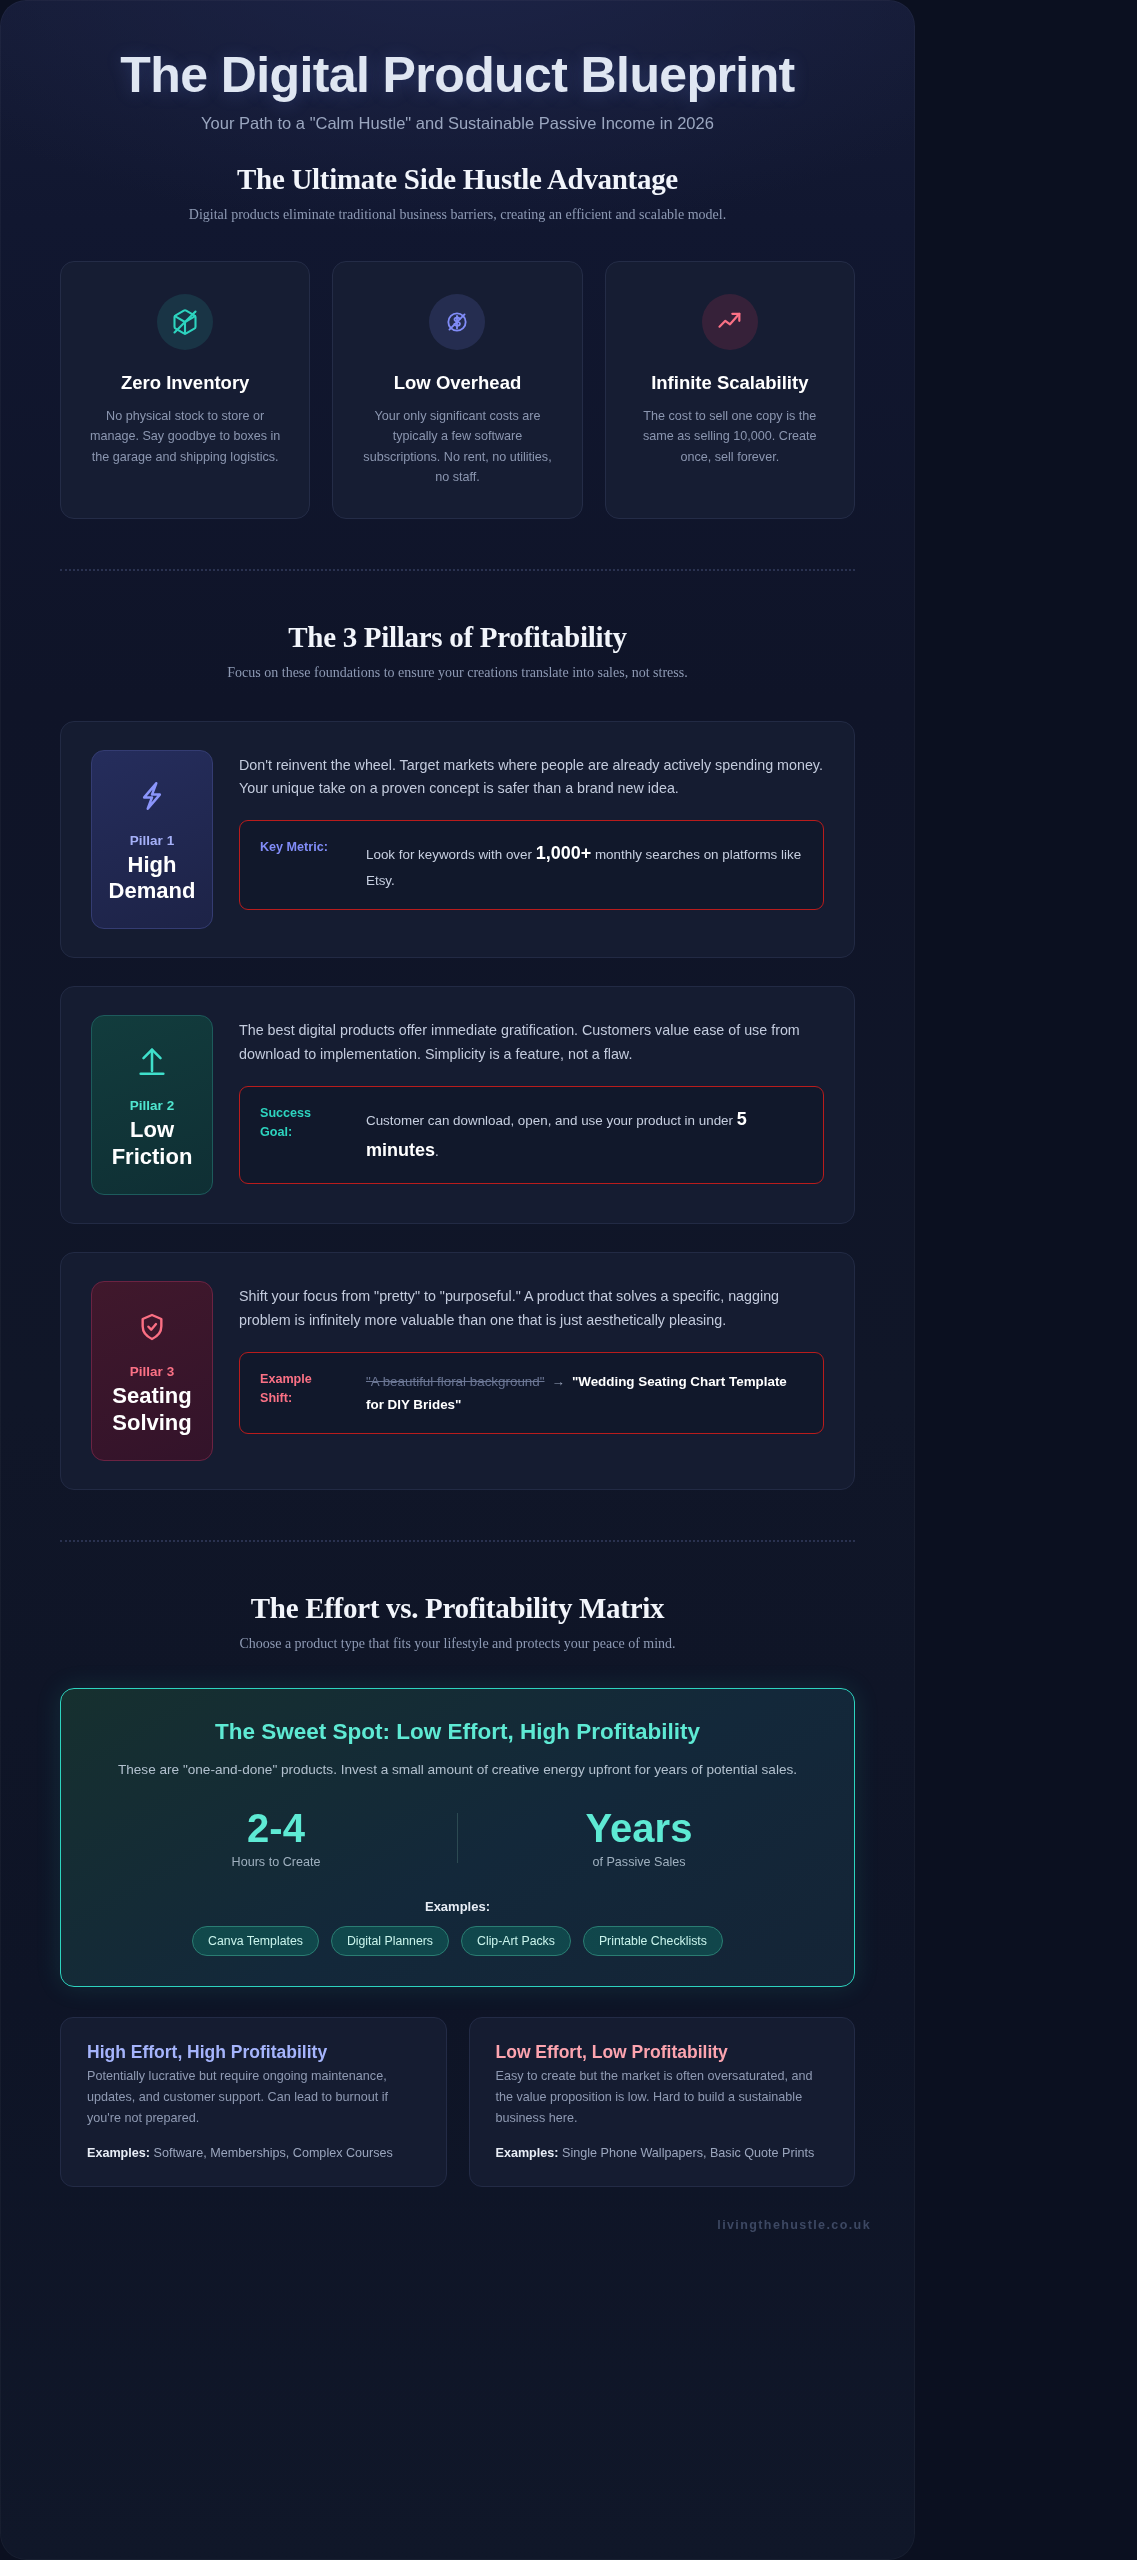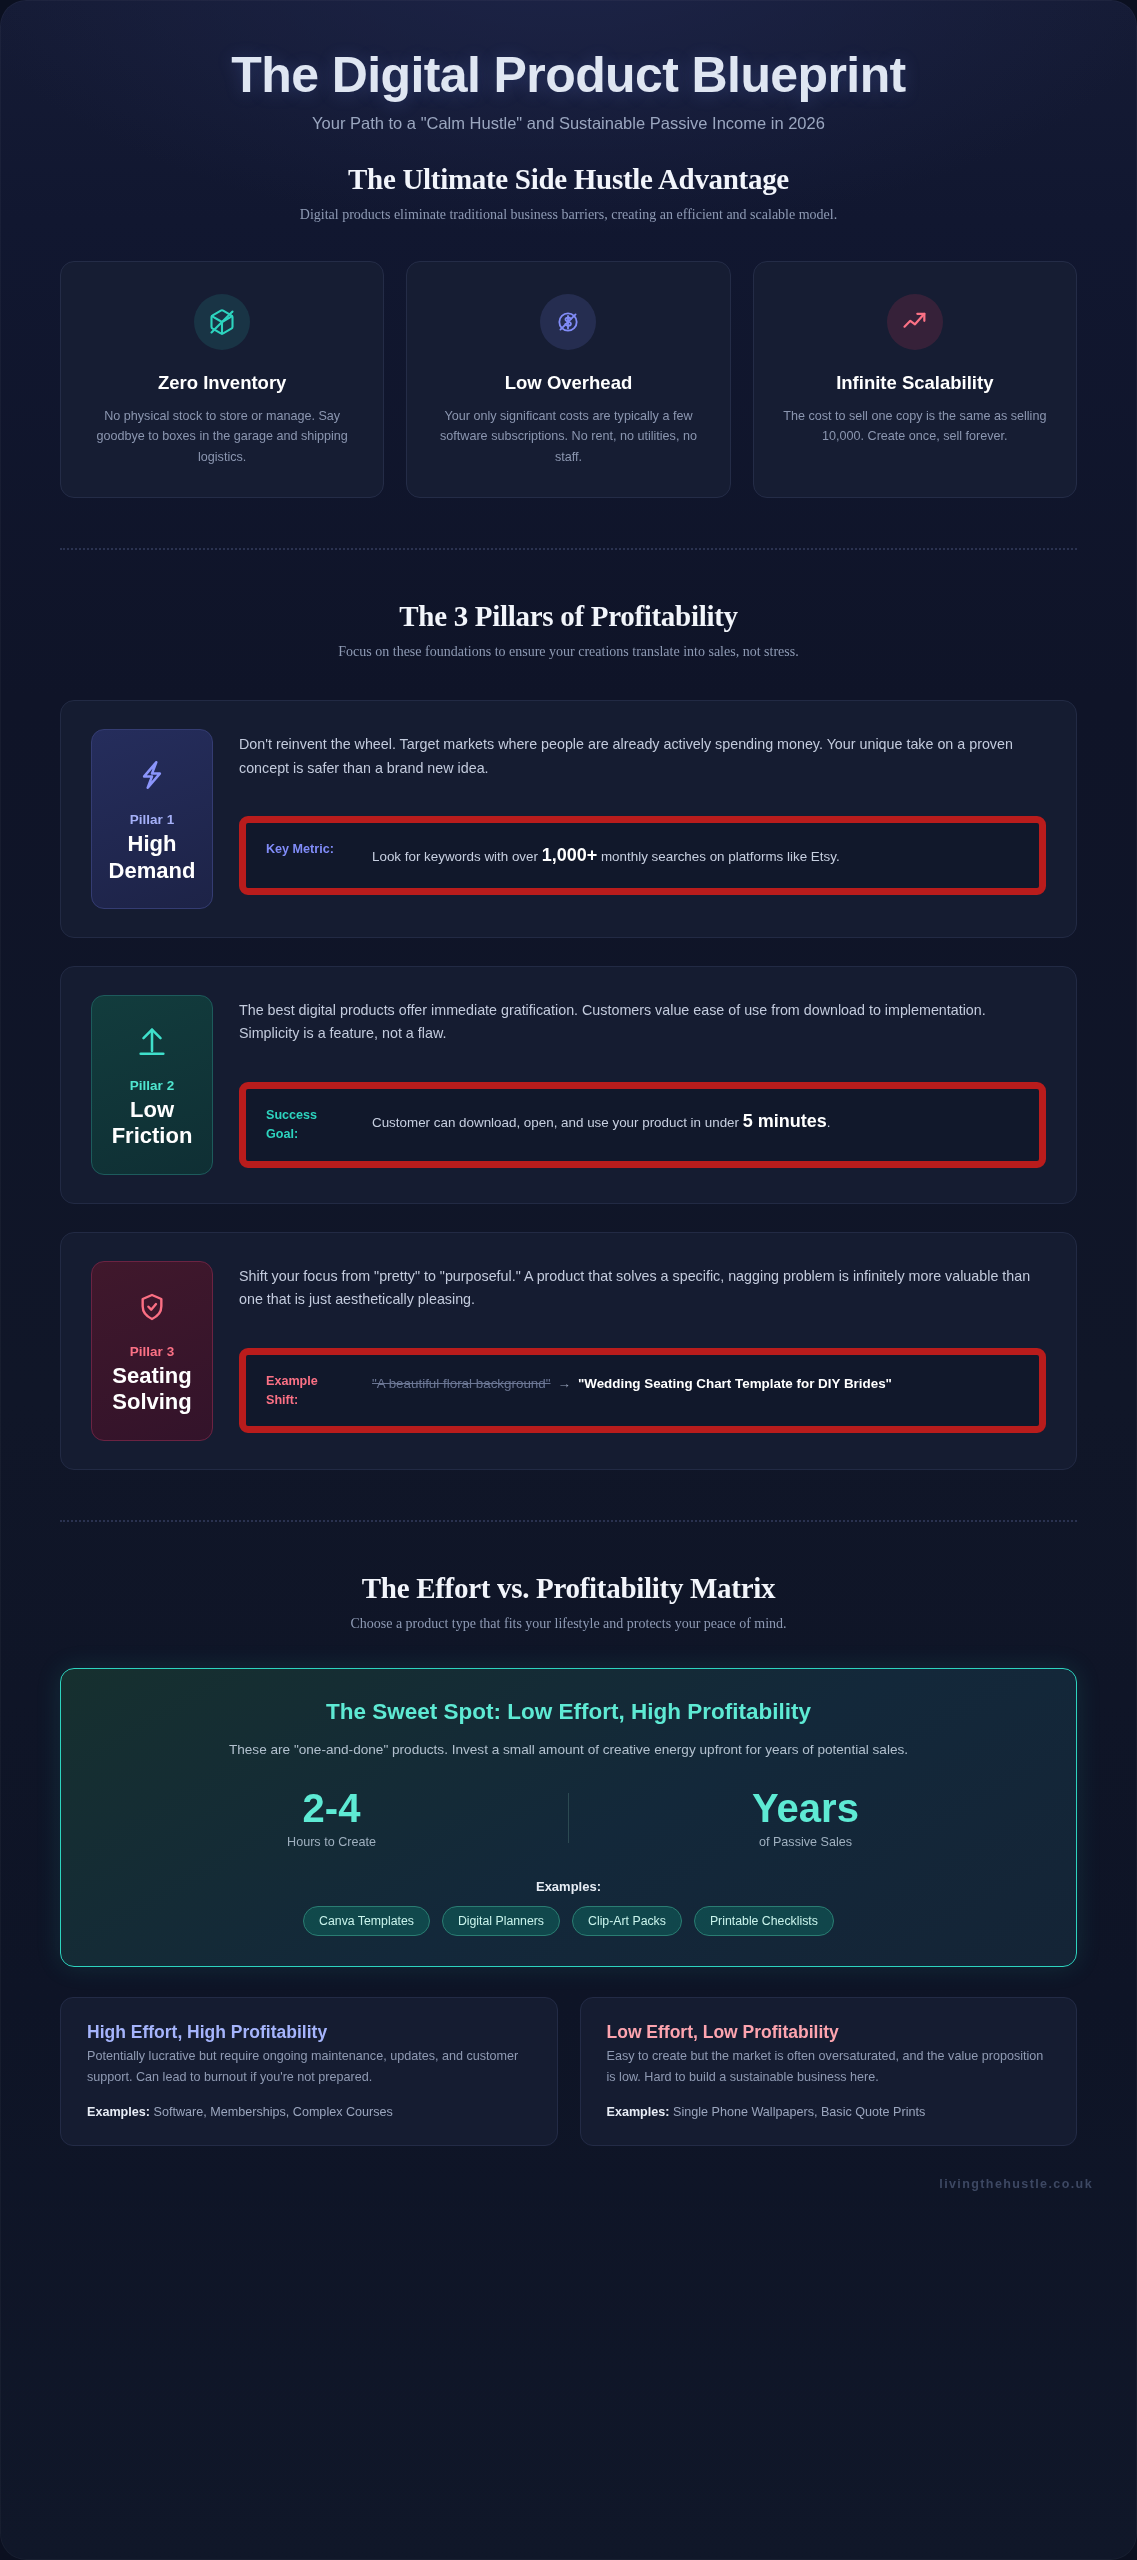--- a/index.html
+++ b/index.html
@@ -4,21 +4,21 @@
 <style>
   * { margin:0; padding:0; box-sizing:border-box; }
   html,body {
     width:1137px; height:2560px;
     background:#0b1020;
     font-family:"Liberation Sans", sans-serif;
     overflow:hidden;
   }
   #page {
     position:relative;
-    width:1137px; height:2560px;
+    width:915px; height:2560px;
     background:
       radial-gradient(ellipse 900px 420px at 50% -60px, #1d2448 0%, rgba(29,36,72,0) 70%),
       linear-gradient(180deg,#151b35 0%, #111730 220px, #0f1428 700px, #101628 1400px, #0e1426 2000px, #101729 2560px);
     border-radius:26px;
     overflow:hidden;
     box-shadow:inset 0 0 0 1px rgba(255,255,255,.035);
   }
   
   .hero { padding:46px 40px 30px; text-align:center; }
   .hero h1 {
@@ -73,22 +73,22 @@
   .b-indigo{ background:linear-gradient(160deg,#252d5c,#1d2347); border:1px solid #343c72; }
   .b-indigo .num{ color:#a5b0f8; }
   .b-teal  { background:linear-gradient(160deg,#123c3d,#0f2f34); border:1px solid #1d5b5c; }
   .b-teal .num{ color:#4fe6cf; }
   .b-rose  { background:linear-gradient(160deg,#40182c,#33132a); border:1px solid #6b2342; }
   .b-rose .num{ color:#fb7185; }
 
   .pbody { flex:1; padding-top:4px; }
   .pbody > p { font-size:14.3px; line-height:1.64; color:#c3cbdd; }
   .metric {
-    margin-top:36px; display:flex; gap:20px; align-items:flex-start;
-    background:#11182b; border:7px solid #b91c1c; border-radius:9px;
+    margin-top:20px; display:flex; gap:20px; align-items:flex-start;
+    background:#11182b; border:1px solid #b91c1c; border-radius:9px;
     padding:17px 20px;
   }
   .metric .lbl { flex:0 0 86px; font-size:12.6px; font-weight:bold; line-height:1.5; }
   .metric .val { flex:1; font-size:13.4px; line-height:1.72; color:#c7cfe0; }
   .metric .val b { font-size:18px; color:#fff; }
   .l-indigo{ color:#818cf8; } .l-teal{ color:#2dd4bf; } .l-rose{ color:#fb7185; }
   .strike { color:#6b7694; text-decoration:line-through; }
   .arrow { color:#99a3bb; padding:0 7px; }
   .pick { color:#ffffff; font-weight:bold; }
 

